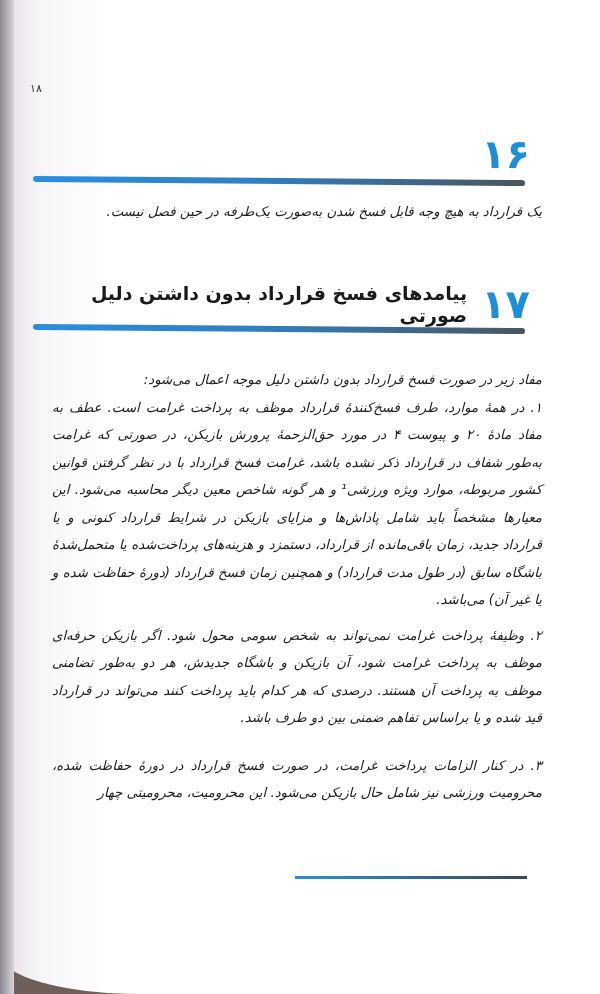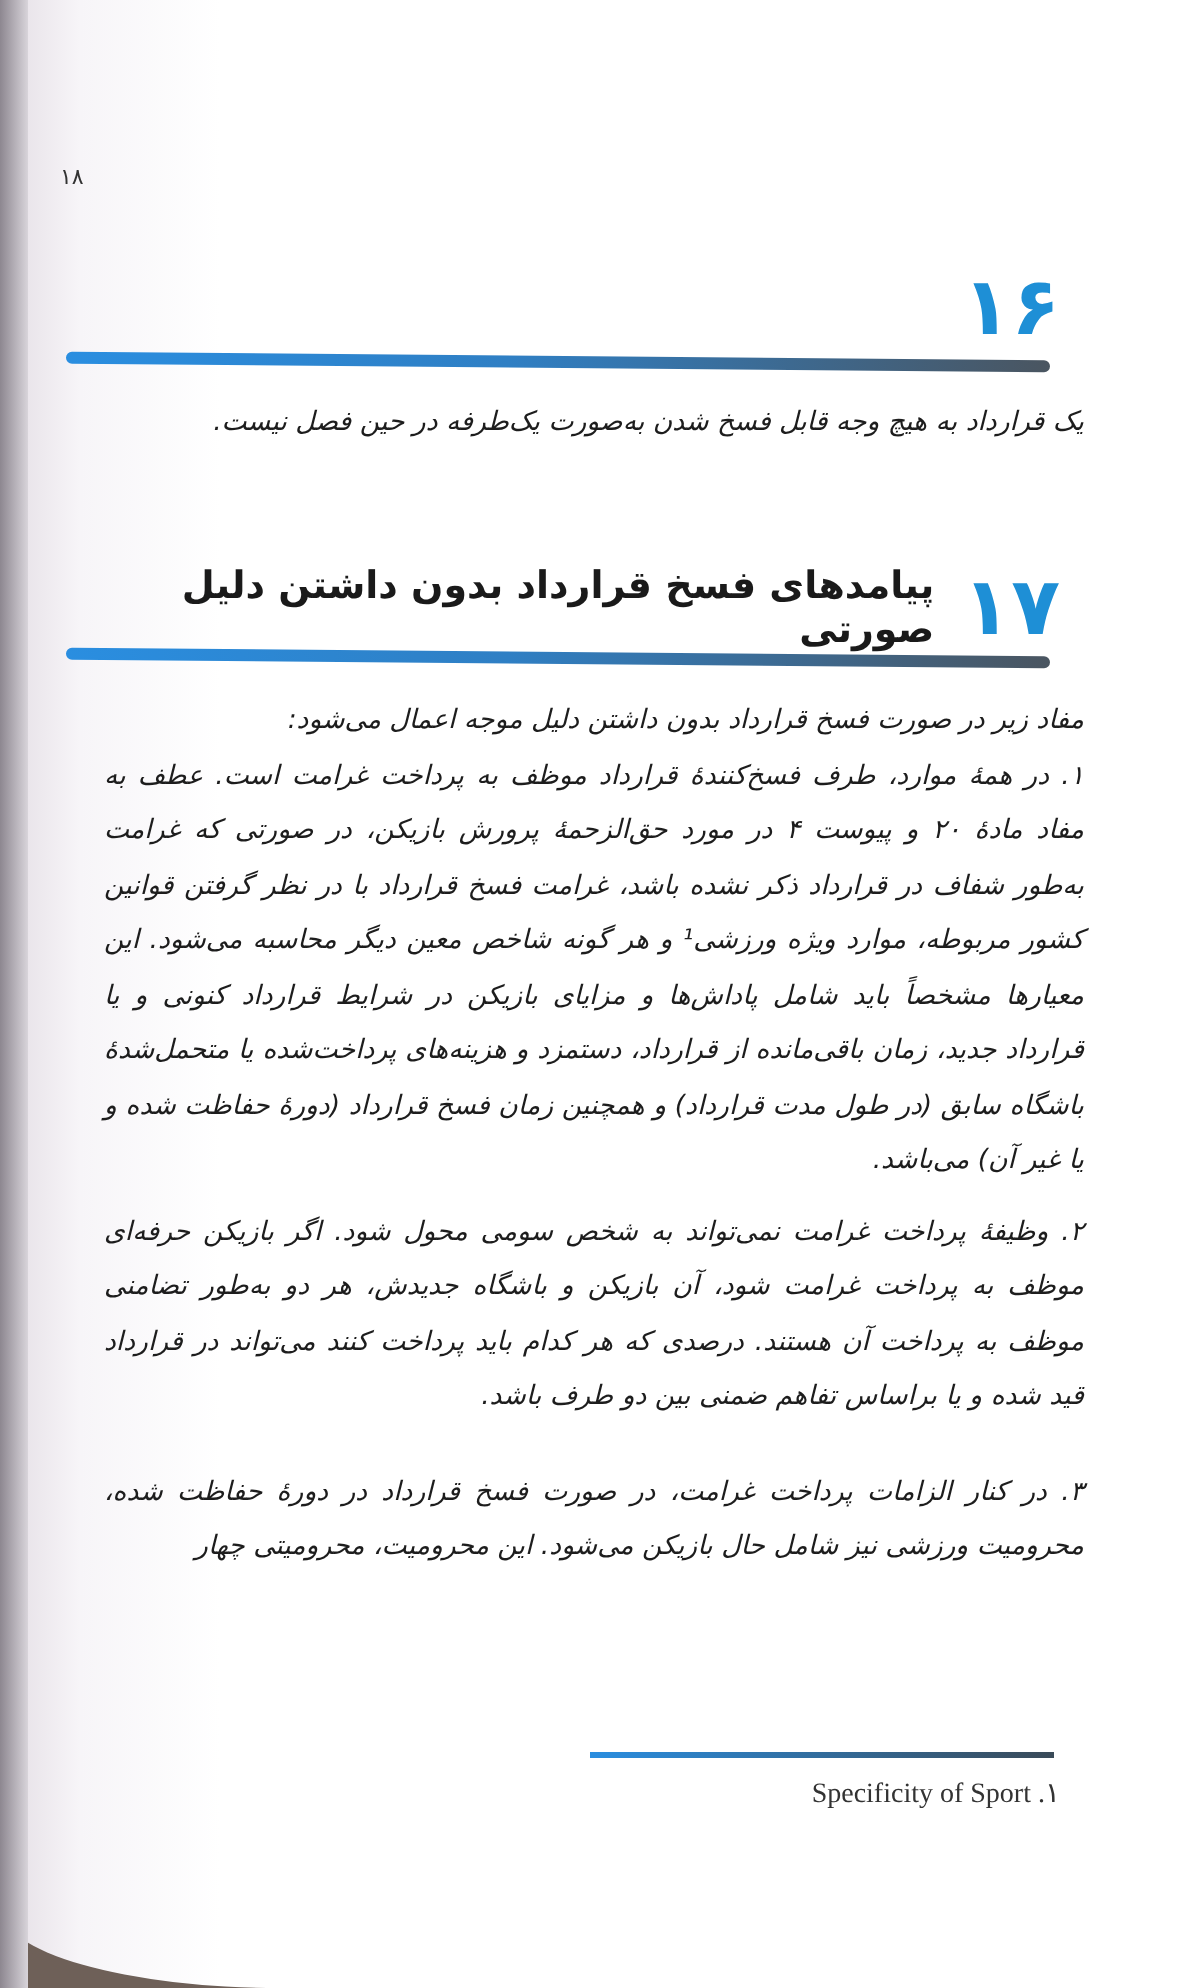--- a/index.html
+++ b/index.html
@@ -78,22 +78,21 @@
   <div class="body-text" style="top:198px; left:40px;">
     <p class="para">یک قرارداد به هیچ وجه قابل فسخ شدن به‌صورت یک‌طرفه در حین فصل نیست.</p>
   </div>
 
   <div class="section-heading" style="top:282px;">
     <span class="section-number">۱۷</span>
     <span class="section-title">پیامدهای فسخ قرارداد بدون داشتن دلیل صورتی</span>
   </div>
   <div class="rule" style="left:33px; top:326px; width:492px;"></div>
 
-  <div class="body-text" style="top:347px;">
+  <div class="body-text" style="top:366px;">
     <p class="para">مفاد زیر در صورت فسخ قرارداد بدون داشتن دلیل موجه اعمال می‌شود:</p>
     <p class="para">۱. در همهٔ موارد، طرف فسخ‌کنندهٔ قرارداد موظف به پرداخت غرامت است. عطف به مفاد مادهٔ ۲۰ و پیوست ۴ در مورد حق‌الزحمهٔ پرورش بازیکن، در صورتی که غرامت به‌طور شفاف در قرارداد ذکر نشده باشد، غرامت فسخ قرارداد با در نظر گرفتن قوانین کشور مربوطه، موارد ویژه ورزشی¹ و هر گونه شاخص معین دیگر محاسبه می‌شود. این معیارها مشخصاً باید شامل پاداش‌ها و مزایای بازیکن در شرایط قرارداد کنونی و یا قرارداد جدید، زمان باقی‌مانده از قرارداد، دستمزد و هزینه‌های پرداخت‌شده یا متحمل‌شدهٔ باشگاه سابق (در طول مدت قرارداد) و همچنین زمان فسخ قرارداد (دورهٔ حفاظت شده و یا غیر آن) می‌باشد.</p>
     <p class="para" style="margin-top:8px;">۲. وظیفهٔ پرداخت غرامت نمی‌تواند به شخص سومی محول شود. اگر بازیکن حرفه‌ای موظف به پرداخت غرامت شود، آن بازیکن و باشگاه جدیدش، هر دو به‌طور تضامنی موظف به پرداخت آن هستند. درصدی که هر کدام باید پرداخت کنند می‌تواند در قرارداد قید شده و یا براساس تفاهم ضمنی بین دو طرف باشد.</p>
     <p class="para" style="margin-top:20px;">۳. در کنار الزامات پرداخت غرامت، در صورت فسخ قرارداد در دورهٔ حفاظت شده، محرومیت ورزشی نیز شامل حال بازیکن می‌شود. این محرومیت، محرومیتی چهار</p>
   </div>
 
   <div class="footnote-rule"></div>
-  <div class="footnote">Specificity of Sport .۱</div>
 </div>
 
 </body></html>

